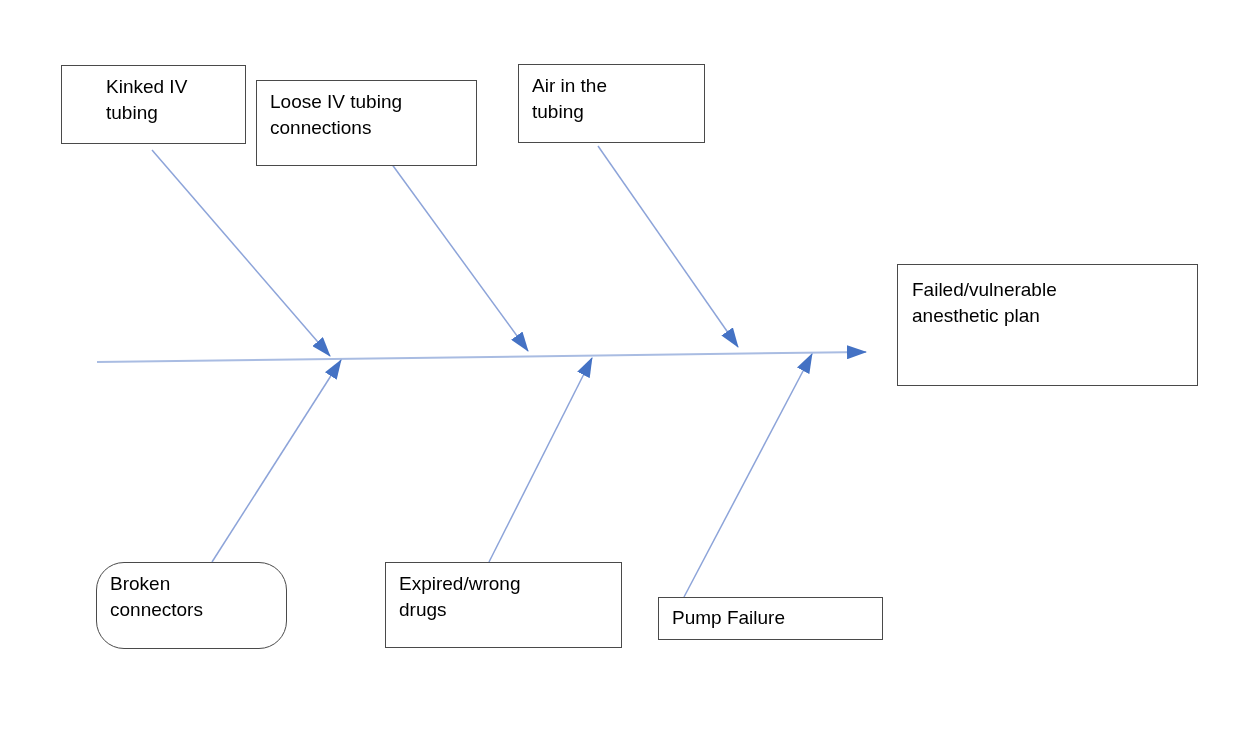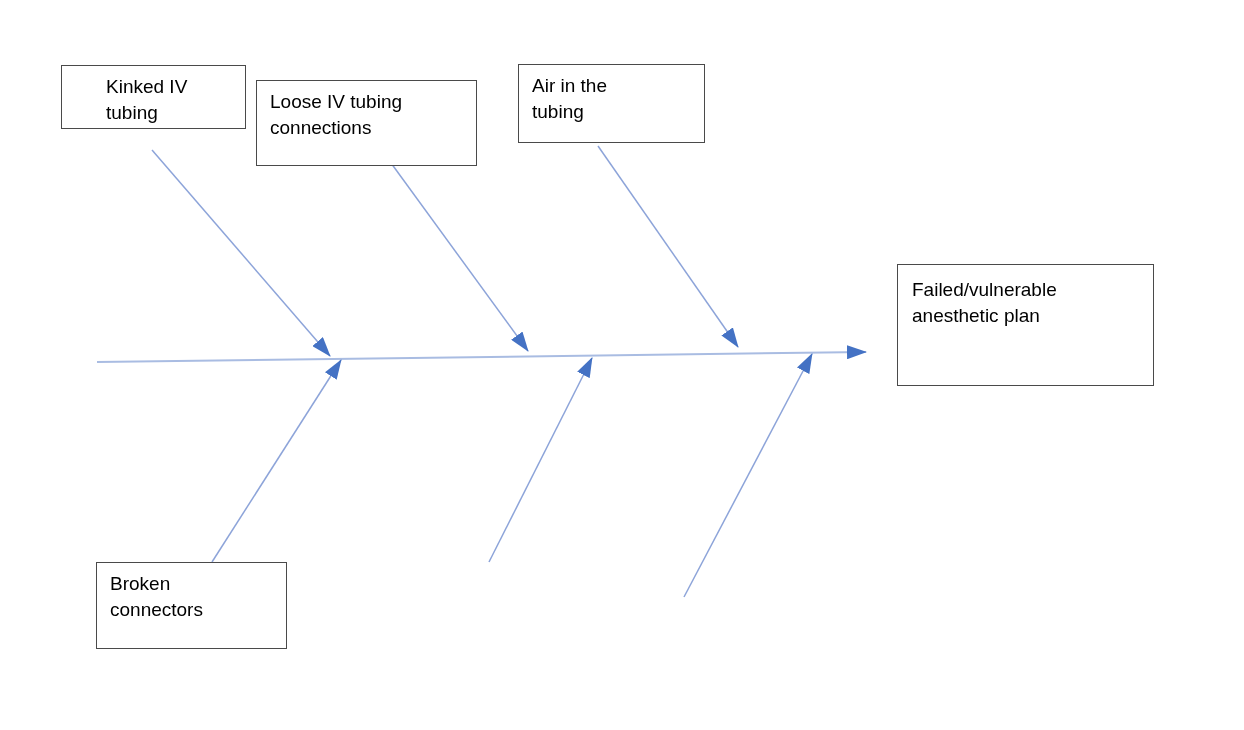--- a/index.html
+++ b/index.html
@@ -31,25 +31,25 @@
     position: absolute;
     box-sizing: border-box;
     border: 1.5px solid var(--box-border, #4a4a4a);
     background: #ffffff;
     color: var(--text, #000000);
     font-size: 19px;
     line-height: 26px;
     padding: 8px 13px;
     white-space: pre-line;
   }
-  .box-kinked  { left: 61px;  top: 65px;  width: 185px; height: 64px; padding-left: 44px; }
+  .box-kinked  { left: 61px;  top: 65px;  width: 185px; height: 79px; padding-left: 44px; }
   .box-loose   { left: 256px; top: 64px;  width: 221px; height: 86px; margin-top: 16px; }
   .box-air     { left: 518px; top: 64px;  width: 187px; height: 79px; }
-  .box-effect  { left: 897px; top: 264px; width: 257px; height: 122px; padding-top: 12px; padding-left: 14px; }
-  .box-broken  { left: 96px;  top: 562px; width: 191px; height: 87px; }
+  .box-effect  { left: 897px; top: 264px; width: 301px; height: 122px; padding-top: 12px; padding-left: 14px; }
+  .box-broken  { left: 96px;  top: 562px; width: 191px; height: 87px; border-radius: 28px; }
   .box-expired { left: 385px; top: 562px; width: 237px; height: 86px; }
   .box-pump    { left: 658px; top: 597px; width: 225px; height: 43px; padding-top: 7px; }
 </style>
 </head>
 <body>
 
 <div class="canvas">
 
   <svg class="arrow-layer" viewBox="0 0 1244 730" xmlns="http://www.w3.org/2000/svg">
     <defs>
@@ -74,14 +74,17 @@
   <div class="box box-loose">Loose IV tubing
 connections</div>
   <div class="box box-air">Air in the
 tubing</div>
 
   <div class="box box-effect">Failed/vulnerable
 anesthetic plan</div>
 
   <div class="box box-broken">Broken
 connectors</div>
+  <div class="box box-expired">Expired/wrong
+drugs</div>
+  <div class="box box-pump">Pump Failure</div>
 
 </div>
 
 </body></html>

